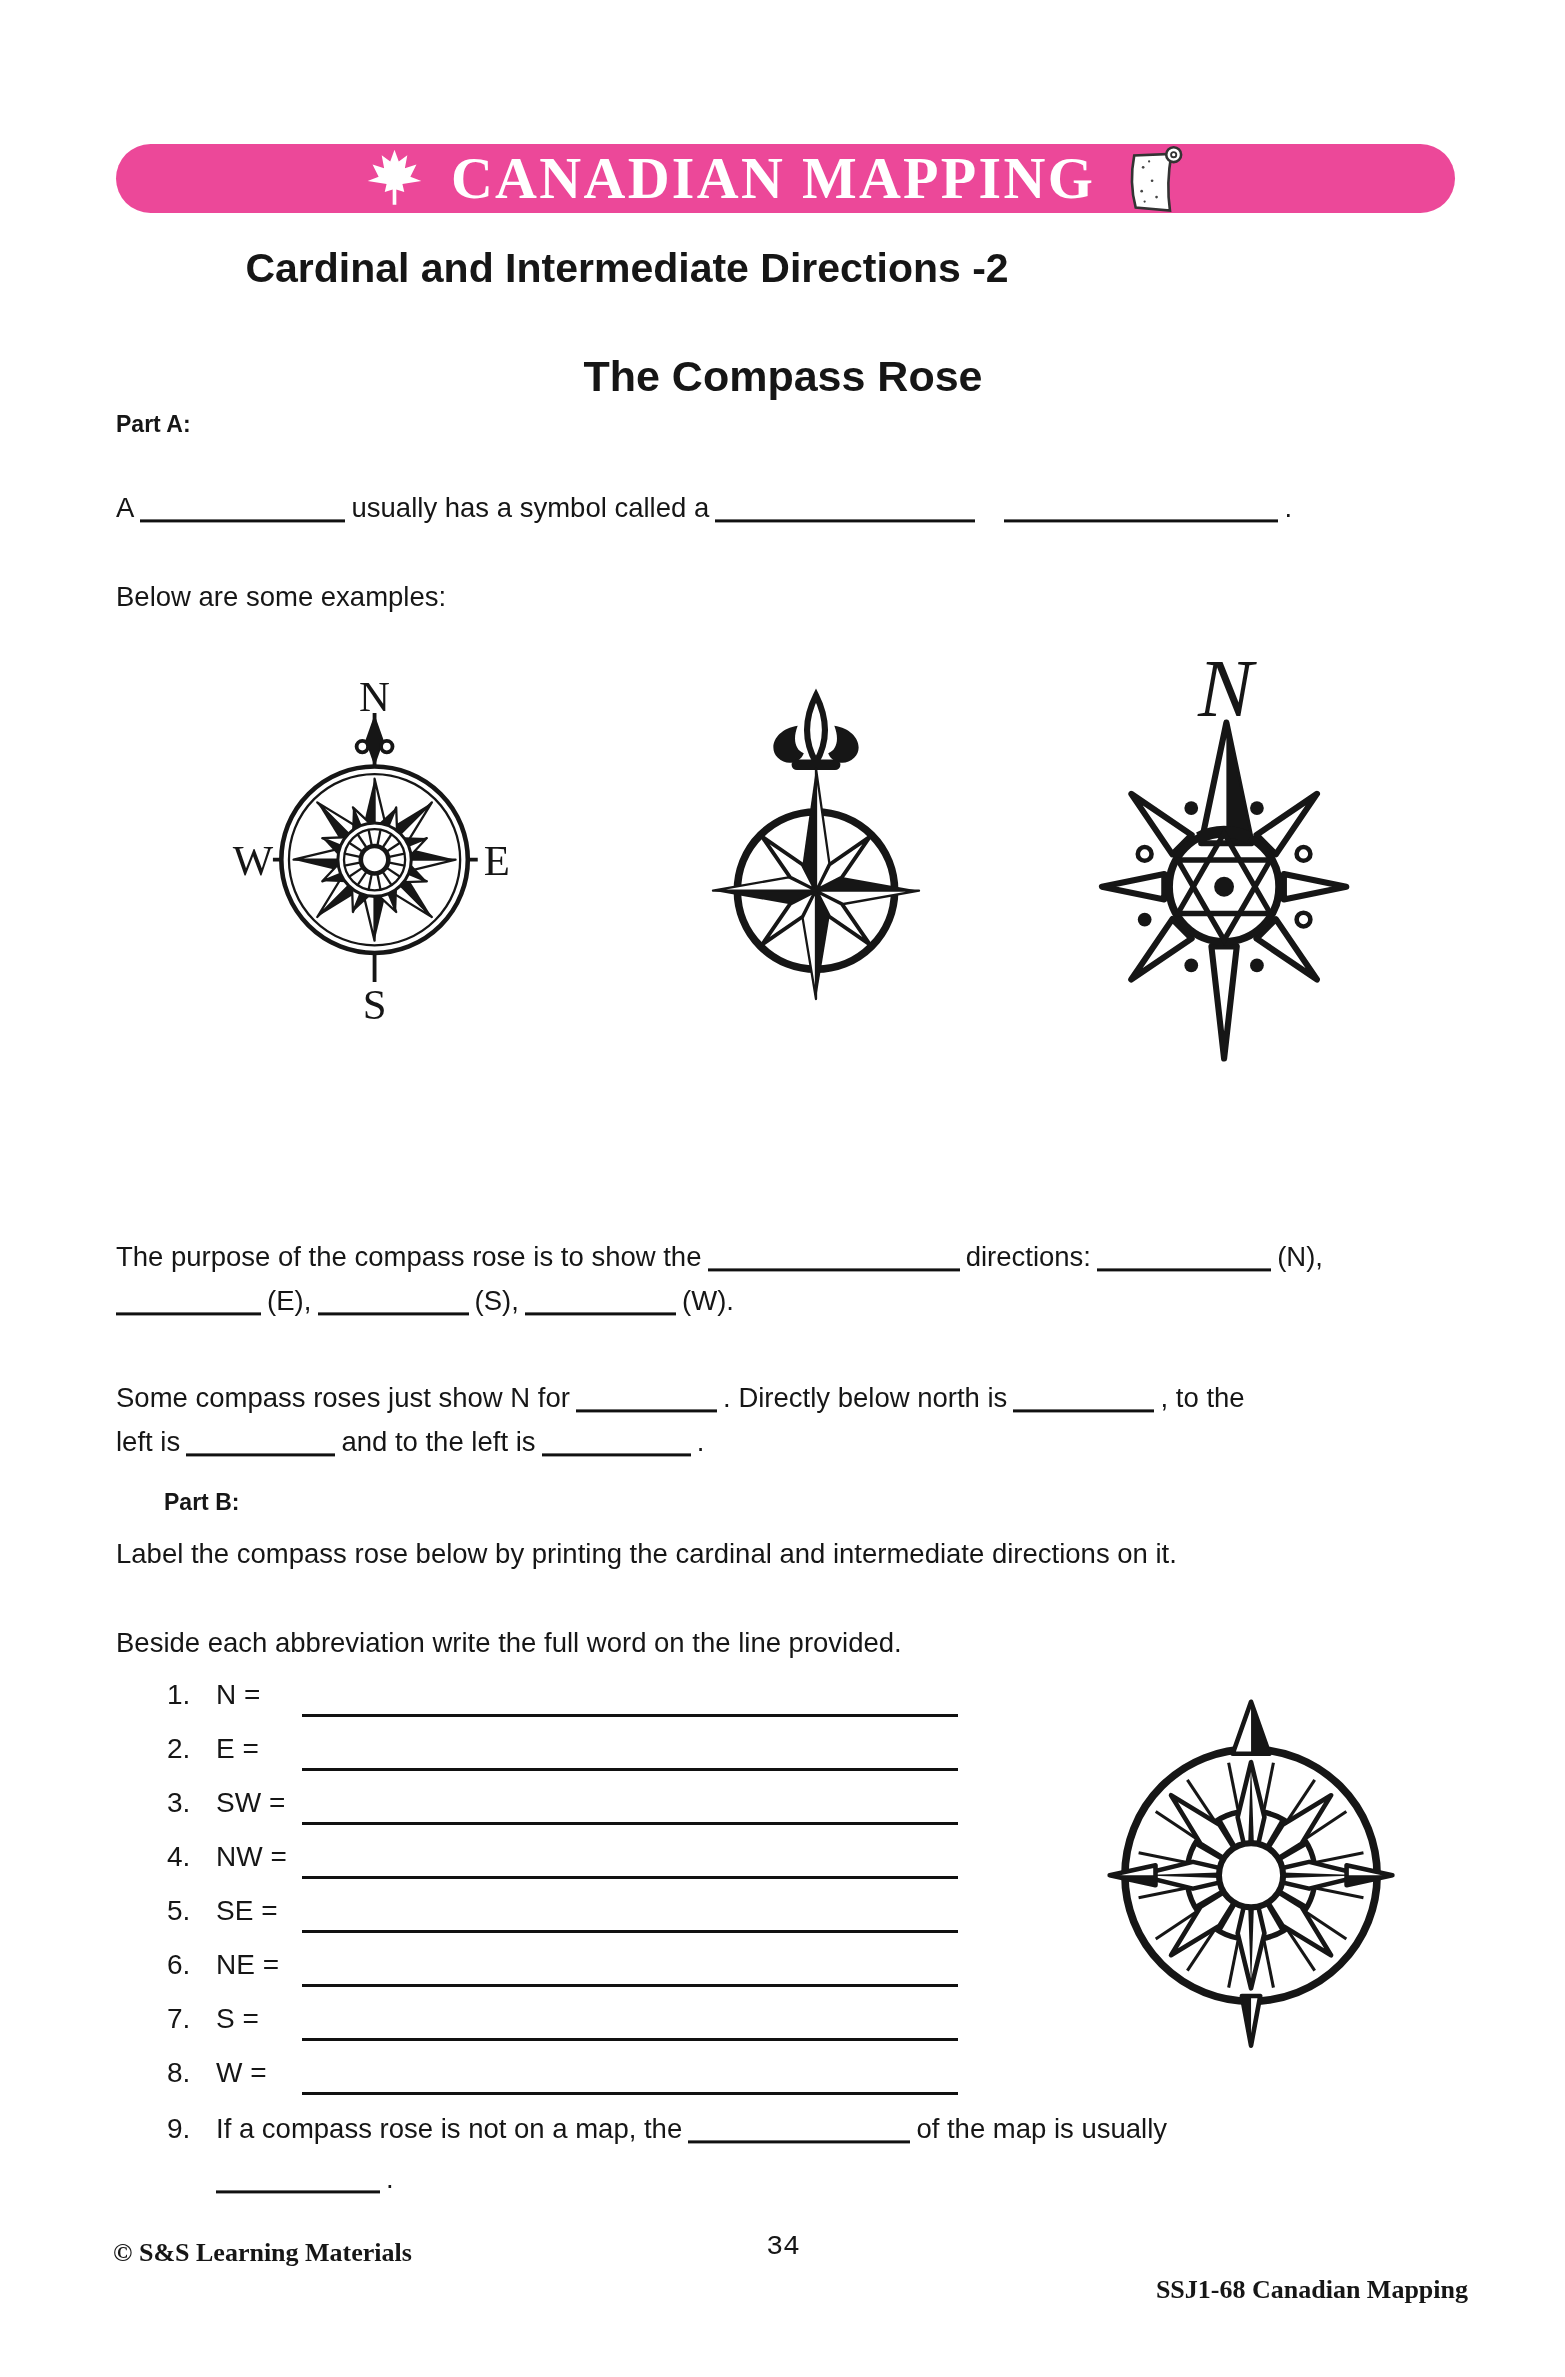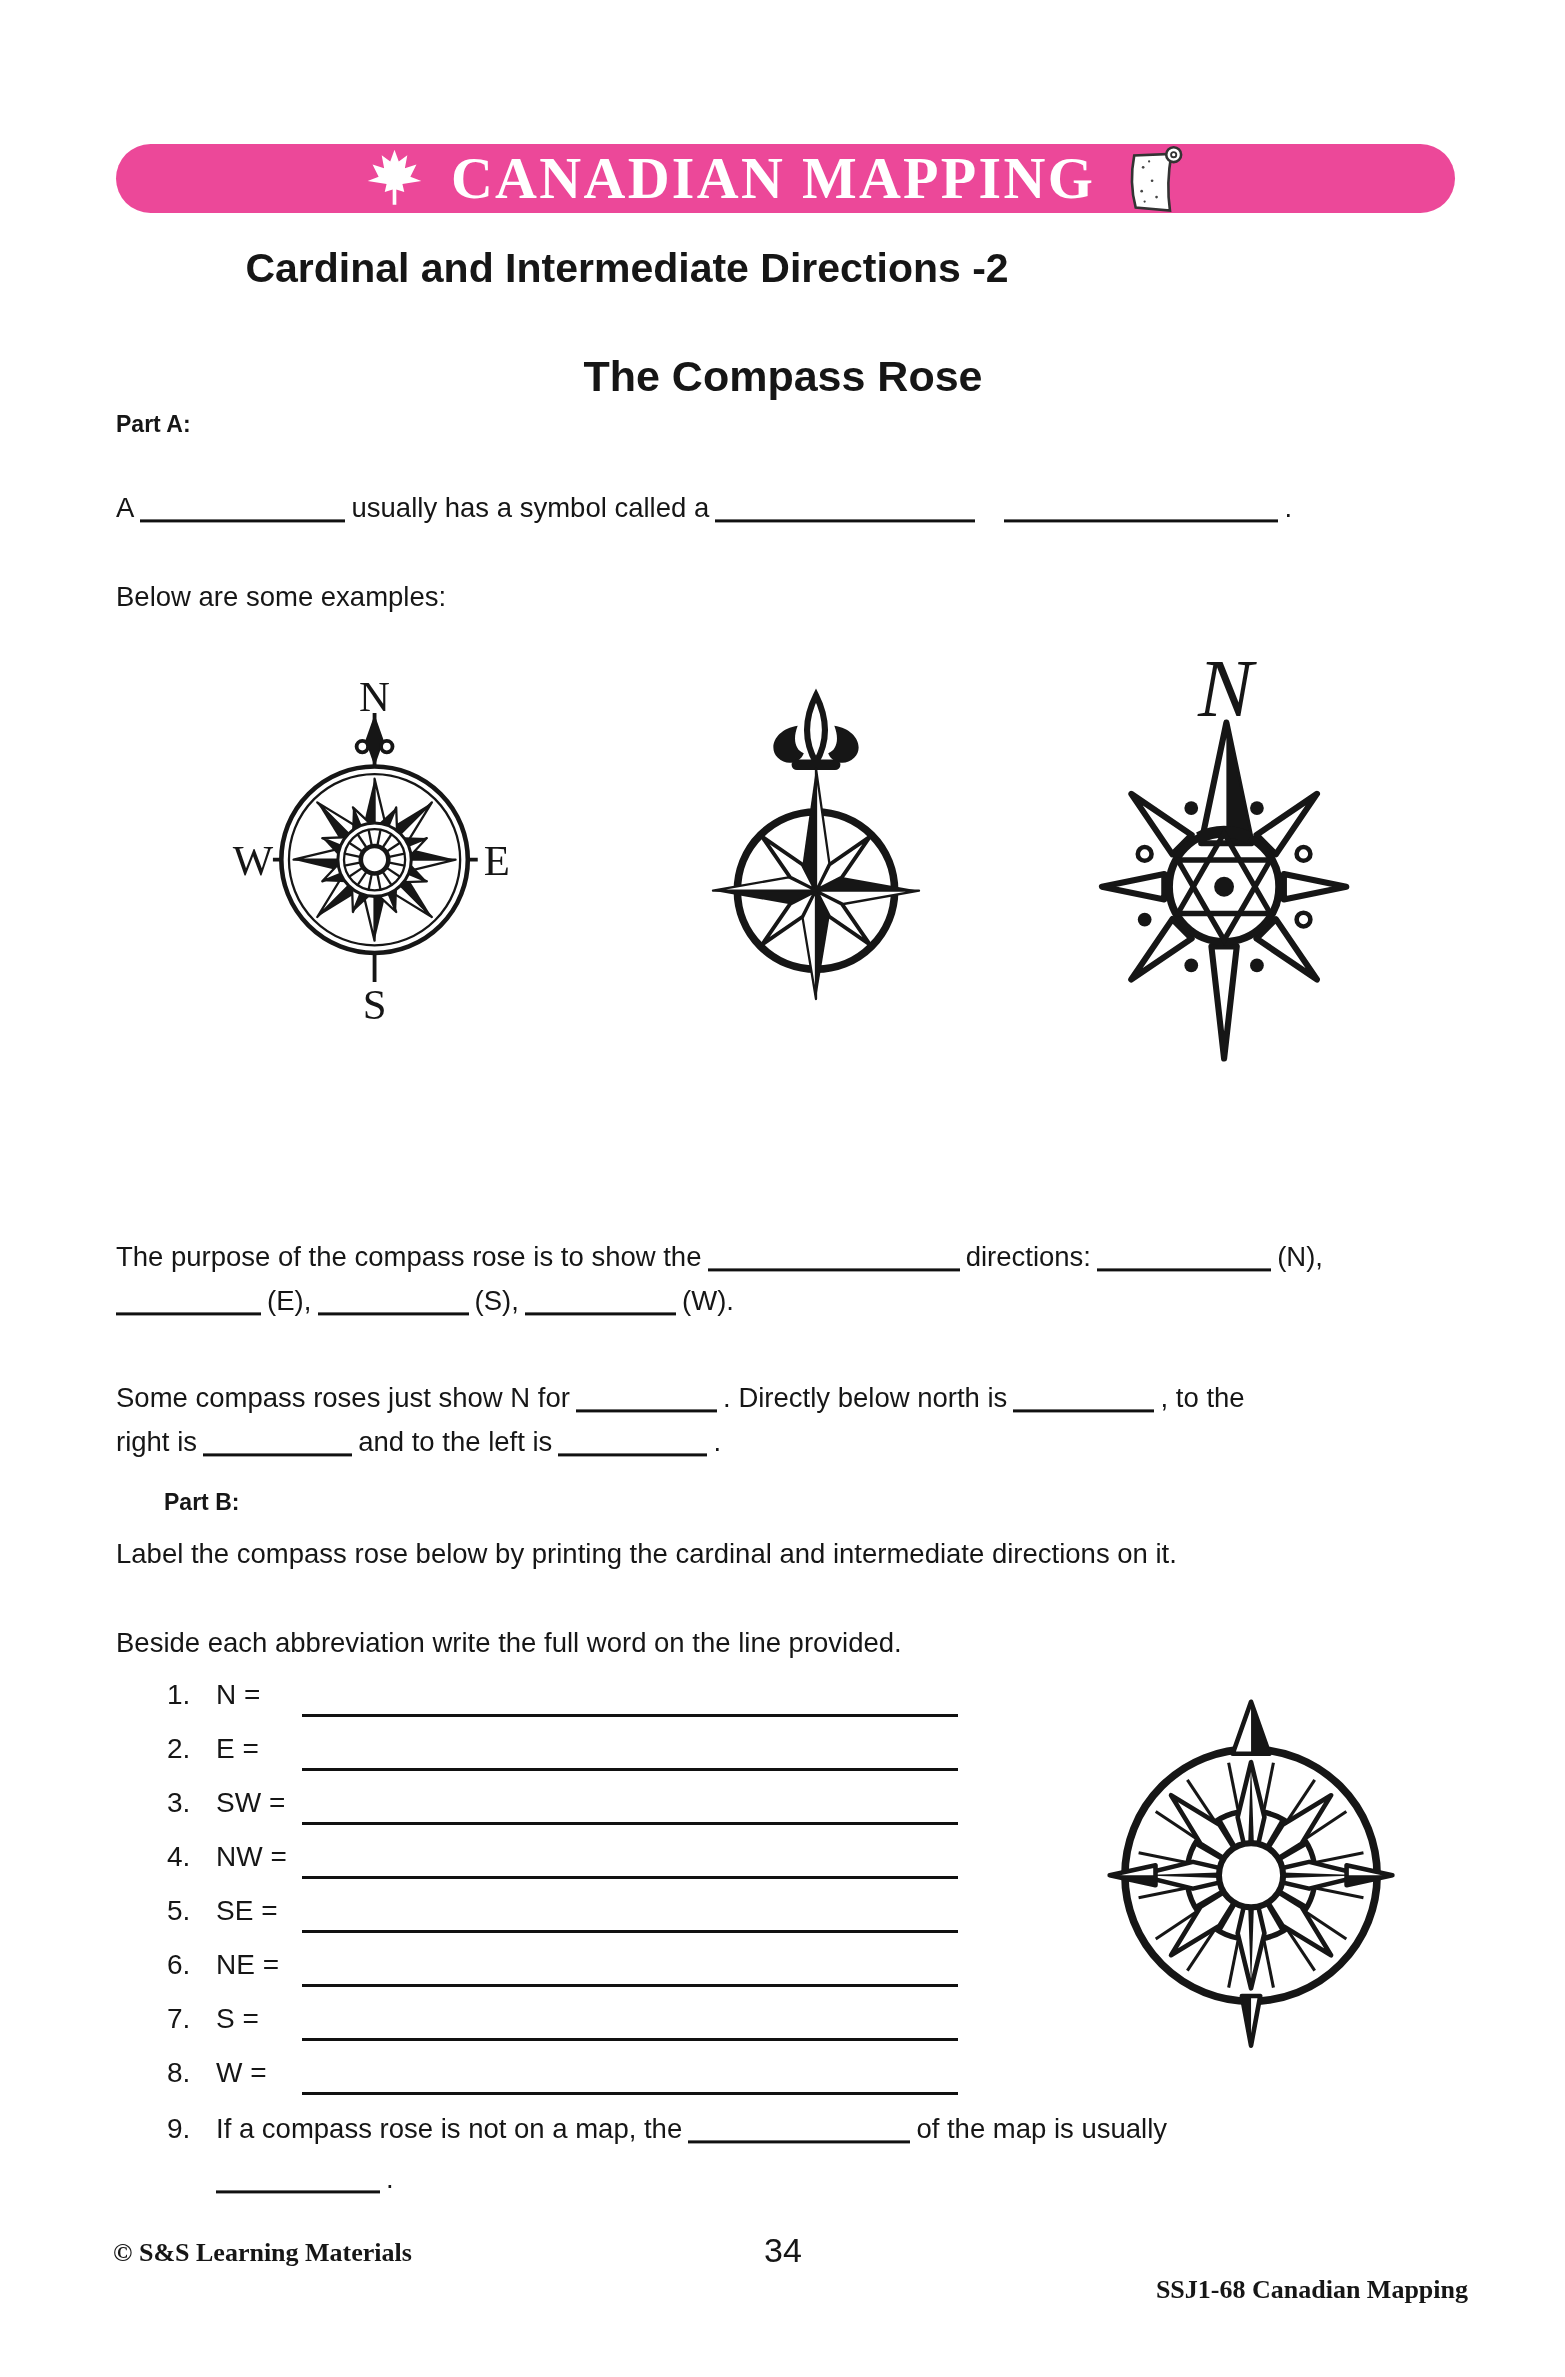--- a/index.html
+++ b/index.html
@@ -18,21 +18,21 @@
   
   .bodytext{font-size:27.5px;line-height:44px;white-space:nowrap;}
   .blank{display:inline-block;border-bottom:3.1px solid #111111;height:26px;vertical-align:baseline;
          transform:translateY(5.4px);margin:0 6.1px;}
   
   .lrow{display:flex;align-items:flex-start;height:54px;}
   .lnum{width:49px;font-size:28px;}
   .llab{width:86px;font-size:28px;}
   .lline{width:656px;height:35px;border-bottom:3.8px solid #111111;}
   .footer-left,.footer-right{font-family:"Liberation Serif",serif;font-weight:bold;font-size:26px;white-space:nowrap;}
-  .footer-page{font-family:Liberation Sans, sans-serif;font-size:34px;}
+  .footer-page{font-family:Liberation Mono, monospace;font-size:28px;}
   svg text{font-family:"Liberation Serif",serif;}
 </style>
 </head>
 <body>
 
 <div class="page">
 
   <div class="abs banner">
     <svg width="61" height="61" viewBox="0 0 100 100">
       <polygon fill="#ffffff" points="50,3 57,22 71,12 67,33 86,27 76,47 94,54 63,59 66,72 53,68 53,93 47,93 47,68 34,72 37,59 6,54 24,47 14,27 33,33 29,12 43,22"></polygon>
@@ -199,21 +199,21 @@
     <div>
       <span class="blank" style="width:145px;margin-left:0;"></span><span>(E),</span><span class="blank" style="width:151px"></span><span>(S),</span><span class="blank" style="width:151px"></span><span>(W).</span>
     </div>
   </div>
 
   <div class="abs bodytext" style="left:116px;top:1376px;">
     <div>
       <span>Some compass roses just show N for</span><span class="blank" style="width:141px"></span><span>. Directly below north is</span><span class="blank" style="width:141px"></span><span>, to the</span>
     </div>
     <div>
-      <span>right is</span><span class="blank" style="width:149px"></span><span>and to the left is</span><span class="blank" style="width:149px"></span><span>.</span>
+      <span>left is</span><span class="blank" style="width:149px"></span><span>and to the left is</span><span class="blank" style="width:149px"></span><span>.</span>
     </div>
   </div>
 
   <div class="abs part-head" style="left:132px;top:1489px;margin-left:32px;">Part B:</div>
   <div class="abs bodytext" style="left:116px;top:1532px;">Label the compass rose below by printing the cardinal and intermediate directions on it.</div>
   <div class="abs bodytext" style="left:116px;top:1621px;">Beside each abbreviation write the full word on the line provided.</div>
 
   <div class="abs" style="left:167px;top:1679px;">
     <div class="lrow">
         <span class="lnum">1.</span>

